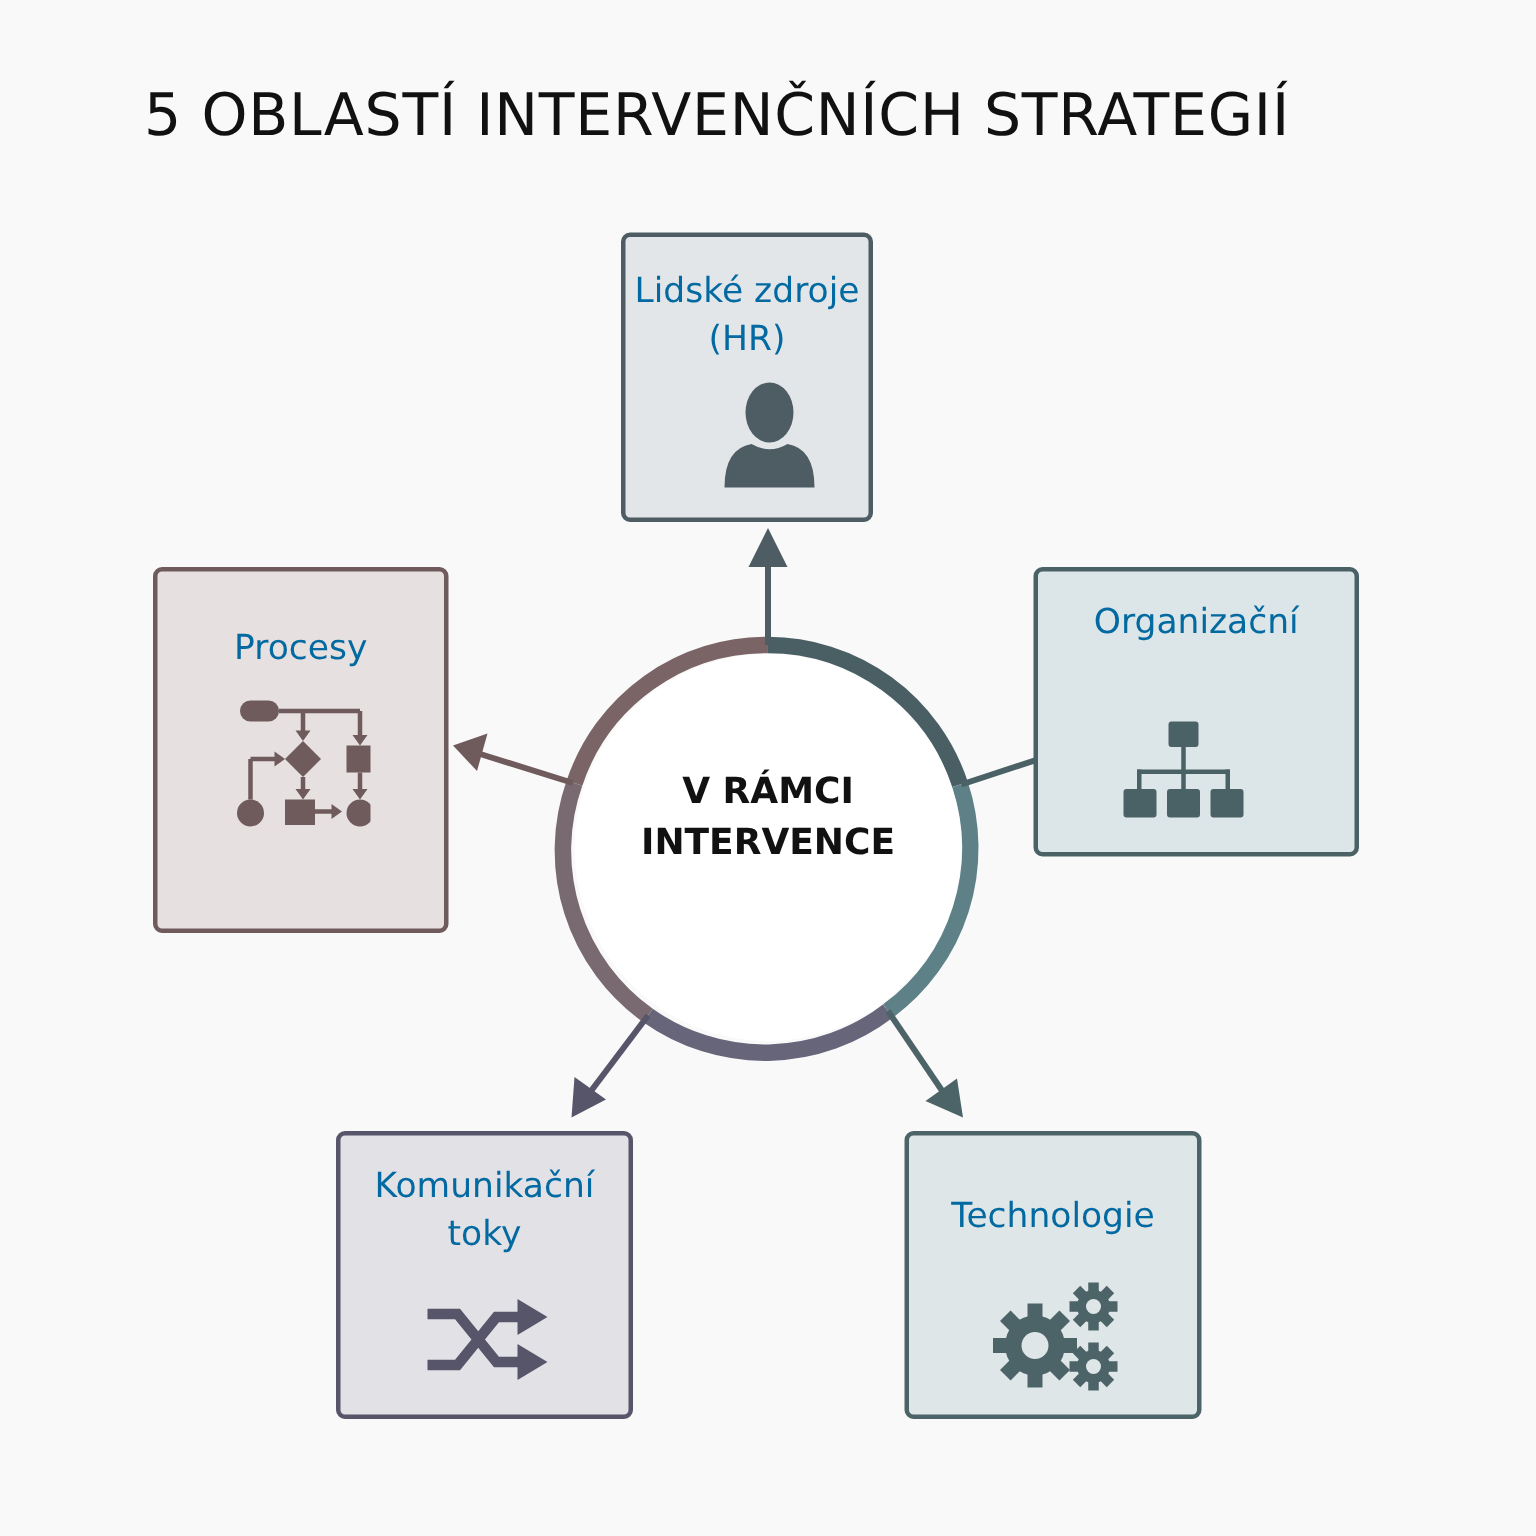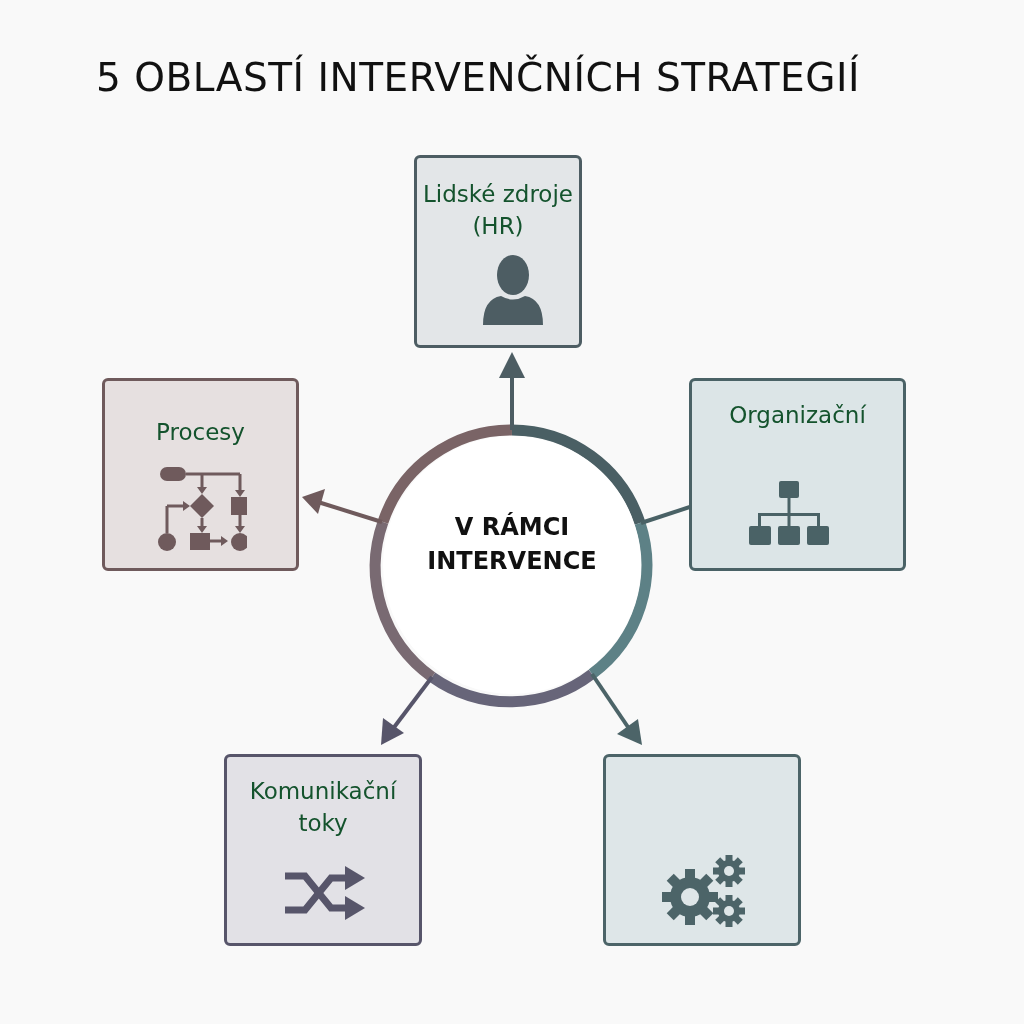--- a/index.html
+++ b/index.html
@@ -12,21 +12,21 @@
     position:absolute; left:0; top:55px; width:956px; text-align:center;
     font-size:39px; color:#111; letter-spacing:0.5px;
     font-family: "DejaVu Sans", sans-serif; font-weight:normal;
   }
   svg.links { position:absolute; left:0; top:0; }
   .box {
     position:absolute; box-sizing:border-box; border-radius:6px;
     border:3px solid; display:flex; flex-direction:column; align-items:center;
   }
   .box .label {
-    text-align:center; font-size:23px; line-height:32px; color:#14532d;
+    text-align:center; font-size:23px; line-height:32px; color:#0369a1;
   }
   .box .icon { position:absolute; }
   .center-text {
     position:absolute; left:392px; top:510px; width:240px; text-align:center;
     font-weight:bold; font-size:24px; line-height:34px; color:#111;
   }
 </style>
 </head>
 <body>
 
@@ -79,21 +79,21 @@
   <div class="label" style="margin-top:20px;">
     <div>Lidské zdroje</div>
     <div>(HR)</div>
   </div>
   <svg class="icon" style="left:62px; top:95px;" width="68" height="76" viewBox="0 0 68 76">
     <ellipse cx="34" cy="22" rx="16" ry="20" fill="#4d5d63"></ellipse>
     <path d="M4,72 Q4,46 22,43 Q34,50 46,43 Q64,46 64,72 Z" fill="#4d5d63"></path>
   </svg>
 </div>
 
-<div class="box" style="left:102px; top:378px; width:197px; height:193px; border-color:#6f5a5c; background:#e6e0e0;">
+<div class="box" style="left:102px; top:378px; width:197px; height:244px; border-color:#6f5a5c; background:#e6e0e0;">
   <div class="label" style="margin-top:35px;">
     <div>Procesy</div>
   </div>
   <svg class="icon" style="left:52px; top:84px;" width="90" height="90" viewBox="0 0 90 90">
     <g fill="#6f5a5c" stroke="#6f5a5c">
       <rect x="3" y="2" width="26" height="14" rx="7" stroke="none"></rect>
       <line x1="29" y1="9" x2="83" y2="9" stroke-width="3"></line>
       <line x1="45" y1="9" x2="45" y2="24" stroke-width="3"></line>
       <polygon points="40,22 50,22 45,29" stroke="none"></polygon>
       <line x1="83" y1="9" x2="83" y2="27" stroke-width="3"></line>
@@ -145,20 +145,23 @@
       <path d="M2,48 L22,48 L48,16 L64,16"></path>
     </g>
     <g fill="#57556a">
       <polygon points="62,4 82,16 62,28"></polygon>
       <polygon points="62,34 82,46 62,58"></polygon>
     </g>
   </svg>
 </div>
 
 <div class="box" style="left:603px; top:754px; width:198px; height:192px; border-color:#4c6468; background:#dee6e8;">
+  <div class="label" style="margin-top:38px;">
+    <div>Technologie</div>
+  </div>
   <svg class="icon" style="left:56px; top:96px;" width="90" height="80" viewBox="0 0 90 80">
     <g fill="#4c6468">
 
       <g transform="translate(28,44)">
         <circle r="20"></circle>
         <g>
           <rect x="-5" y="-28" width="10" height="12"></rect>
           <rect x="-5" y="16" width="10" height="12"></rect>
           <rect x="-28" y="-5" width="12" height="10"></rect>
           <rect x="16" y="-5" width="12" height="10"></rect>

